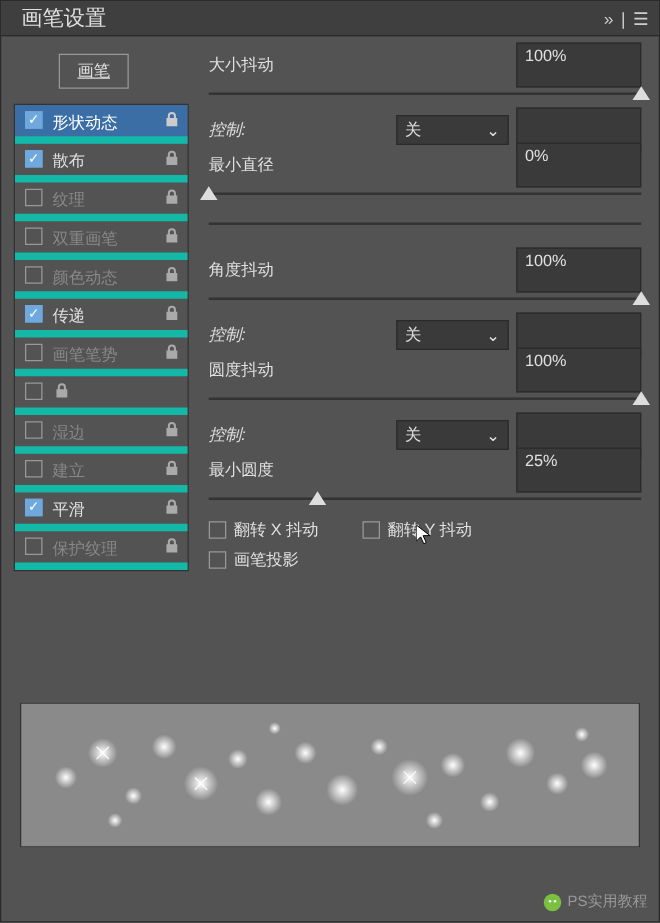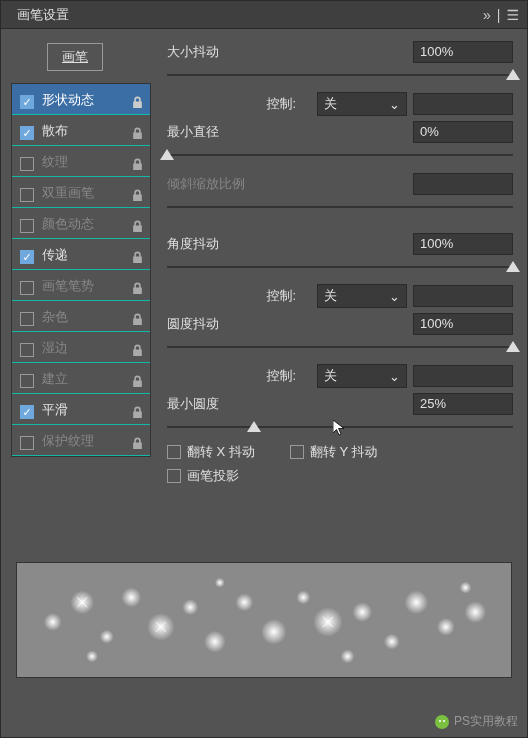--- a/index.html
+++ b/index.html
@@ -1,41 +1,41 @@
 <!DOCTYPE html>
 <html><head>
 <meta charset="utf-8">
 <style>
   * { box-sizing: border-box; margin: 0; padding: 0; font-family: "Microsoft YaHei", sans-serif; }
   body { background: #535353; width: 528px; height: 738px; color: #e0e0e0; font-size: 13px; position: relative; overflow: hidden; }
   .panel { width: 100%; height: 100%; background: #535353; border: 1px solid #2a2a2a; }
   .title-bar { display: flex; align-items: center; justify-content: space-between; padding: 4px 8px; background: #3f3f3f; border-bottom: 1px solid #2a2a2a; height: 28px; }
-  .title-tab { padding: 2px 8px; color: #e0e0e0; font-size: 13px; }
+  .title-tab { padding: 2px 8px; color: #e0e0e0; font-size: 17px; }
   .title-right { display: flex; align-items: center; gap: 6px; color: #ccc; font-size: 14px; }
   .body { display: flex; padding: 10px 0 0 10px; height: calc(100% - 28px); }
   .sidebar { width: 140px; flex-shrink: 0; }
   .brush-btn { border: 1px solid #999; padding: 4px 14px; margin: 4px 0 12px 36px; display: inline-block; color: #e0e0e0; background: transparent; text-decoration: underline; }
   .side-list { border: 1px solid #333; background: #535353; }
   .side-header { padding: 6px 10px; border-bottom: 1px solid #333; color: #e0e0e0; }
-  .side-item { display: flex; align-items: flex-end; padding: 5px 6px 5px 8px; border-bottom: 1px solid #14b8a6; position: relative; height: 31px; }
+  .side-item { display: flex; align-items: flex-start; padding: 5px 6px 5px 8px; border-bottom: 6px solid #14b8a6; position: relative; height: 31px; }
   .side-item.sel { background: #3a6ea5; color: #fff; }
   .side-item .cb { width: 14px; height: 14px; border: 1px solid #999; margin-right: 8px; display: flex; align-items: center; justify-content: center; flex-shrink: 0; }
   .side-item .cb.on { background: #6fa8dc; border-color: #6fa8dc; }
   .side-item .cb.on::after { content: "✓"; color: #fff; font-size: 11px; line-height: 1; }
   .side-item .lbl { flex: 1; }
   .side-item .lbl.dim { color: #888; }
   .side-item .lock { width: 14px; display: flex; justify-content: center; color: #aaa; }
   .lock svg { width: 11px; height: 13px; }
   .main { flex: 1; padding: 0 14px 0 16px; position: relative; }
   .row { display: flex; align-items: center; height: 26px; margin-bottom: 2px; }
   .row .lbl { flex: 1; color: #e0e0e0; }
   .row .lbl.dim { color: #888; }
-  .row .lbl.right { text-align: right; padding-right: 21px; }
+  .row .lbl.right { text-align: left; padding-right: 21px; font-style: italic; }
   .row .sel { width: 90px; background: #3a3a3a; border: 1px solid #2a2a2a; color: #e0e0e0; padding: 2px 6px; display: flex; justify-content: space-between; align-items: center; margin-right: 6px; }
-  .row .val { width: 100px; background: #3a3a3a; border: 1px solid #2a2a2a; color: #e0e0e0; padding: 2px 6px; height: 22px; }
+  .row .val { width: 100px; background: #3a3a3a; border: 1px solid #2a2a2a; color: #e0e0e0; padding: 2px 6px; height: 36px; }
   .row .val.dim { color: #888; }
   .row .val.empty { background: #3a3a3a; }
   .slider { position: relative; height: 18px; margin-bottom: 6px; }
   .slider .track { position: absolute; top: 7px; left: 0; right: 0; height: 2px; background: #333; }
   .slider .thumb { position: absolute; top: 2px; width: 0; height: 0; border-left: 7px solid transparent; border-right: 7px solid transparent; border-bottom: 11px solid #ddd; transform: translateX(-7px); }
   .bottom-checks { padding-left: 0; margin-top: 6px; }
   .cb-row { display: flex; align-items: center; gap: 35px; margin-bottom: 6px; }
   .cb-inline { display: flex; align-items: center; gap: 6px; }
   .cb-inline .cb { width: 14px; height: 14px; border: 1px solid #999; }
   .preview { position: absolute; bottom: 60px; left: 16px; right: 16px; height: 116px; background: #8a8a8a; border: 1px solid #333; overflow: hidden; }
@@ -121,21 +121,20 @@
           <span class="cb"></span>
           <span class="lbl dim">画笔笔势</span>
           <span class="lock">
               <svg viewBox="0 0 10 12">
                 <path d="M2 5V3.5a3 3 0 016 0V5h1v6H1V5h1zm1.5 0h3V3.5a1.5 1.5 0 00-3 0V5z" fill="#aaa"></path>
               </svg>
             </span>
         </div>
         <div class="side-item">
           <span class="cb"></span>
-          <span class="lbl dim">杂色</span>
           <span class="lock">
               <svg viewBox="0 0 10 12">
                 <path d="M2 5V3.5a3 3 0 016 0V5h1v6H1V5h1zm1.5 0h3V3.5a1.5 1.5 0 00-3 0V5z" fill="#aaa"></path>
               </svg>
             </span>
         </div>
         <div class="side-item">
           <span class="cb"></span>
           <span class="lbl dim">湿边</span>
           <span class="lock">
@@ -195,24 +194,20 @@
 
       <div class="row">
         <span class="lbl">最小直径</span>
         <span class="val">0%</span>
       </div>
       <div class="slider">
         <div class="track"></div>
           <div class="thumb" style="left:0%"></div>
       </div>
 
-      <div class="row">
-        <span class="lbl dim">倾斜缩放比例</span>
-        <span class="val dim empty"></span>
-      </div>
       <div class="slider">
         <div class="track"></div>
       </div>
 
       <div class="spacer"></div>
 
       <div class="row">
         <span class="lbl">角度抖动</span>
         <span class="val">100%</span>
       </div>

